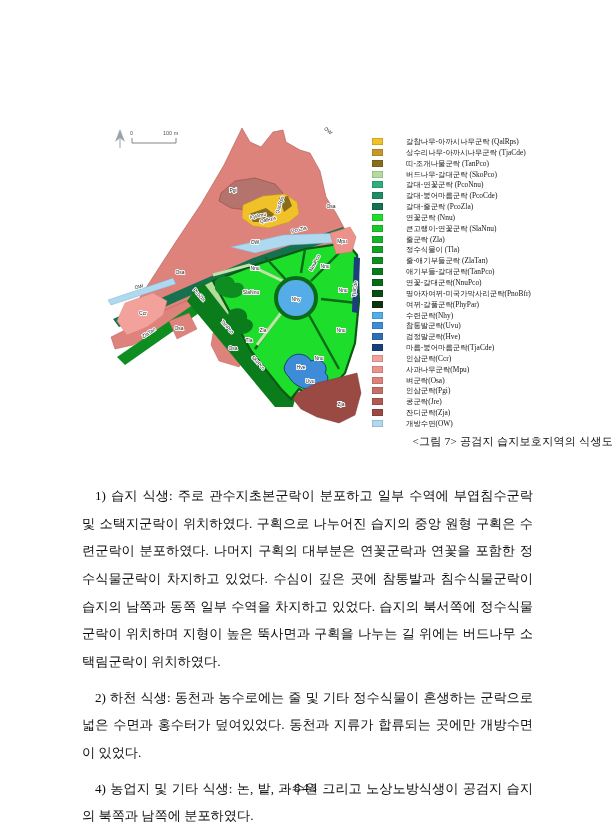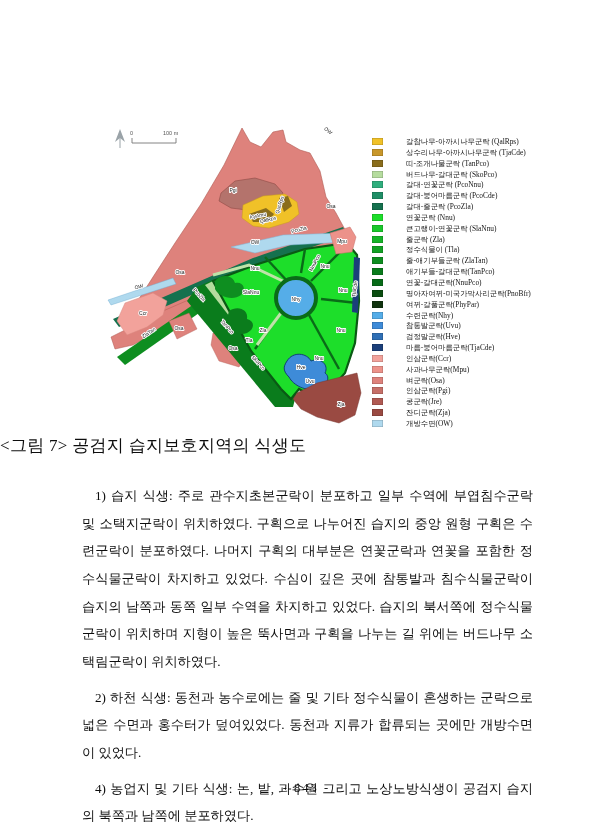--- a/index.html
+++ b/index.html
@@ -13,22 +13,22 @@
              text-anchor:middle;dominant-baseline:middle;}
   .scale-text{font-family:"Liberation Sans", sans-serif;font-size:5.5px;fill:#555;}
 
   .legend{position:absolute;left:372px;top:138px;width:180px;}
   .lg-row{display:flex;align-items:flex-start;height:10.85px;gap:20px;}
   .lg-chip{display:inline-block;width:11px;height:7px;margin-right:3px;flex:0 0 11px;
            box-shadow:inset 0 0 0 0.5px rgba(0,0,0,.25);}
   .lg-label{font-family:"Liberation Serif", serif;font-size:7.4px;line-height:1;
             white-space:nowrap;color:#141414;}
 
-  .caption{position:absolute;left:0;top:434px;width:613px;text-align:left;
-           font-size:17px;letter-spacing:0.3px;color:#0d0d0d;}
+  .caption{position:absolute;left:0;top:434px;width:613px;text-align:right;
+           font-size:11px;letter-spacing:0.3px;color:#0d0d0d;}
 
   
   .body-text{position:absolute;left:74px;top:474px;width:467px;
              font-size:13.2px;line-height:27.65px;text-align:justify;color:#0d0d0d;}
   .para{margin:8px;text-indent:13px;word-break:break-all;}
 
   .pageno{position:absolute;left:0;top:781px;width:613px;text-align:center;
           font-size:12.5px;letter-spacing:2px;color:#0d0d0d;}
 </style>
 </head>

